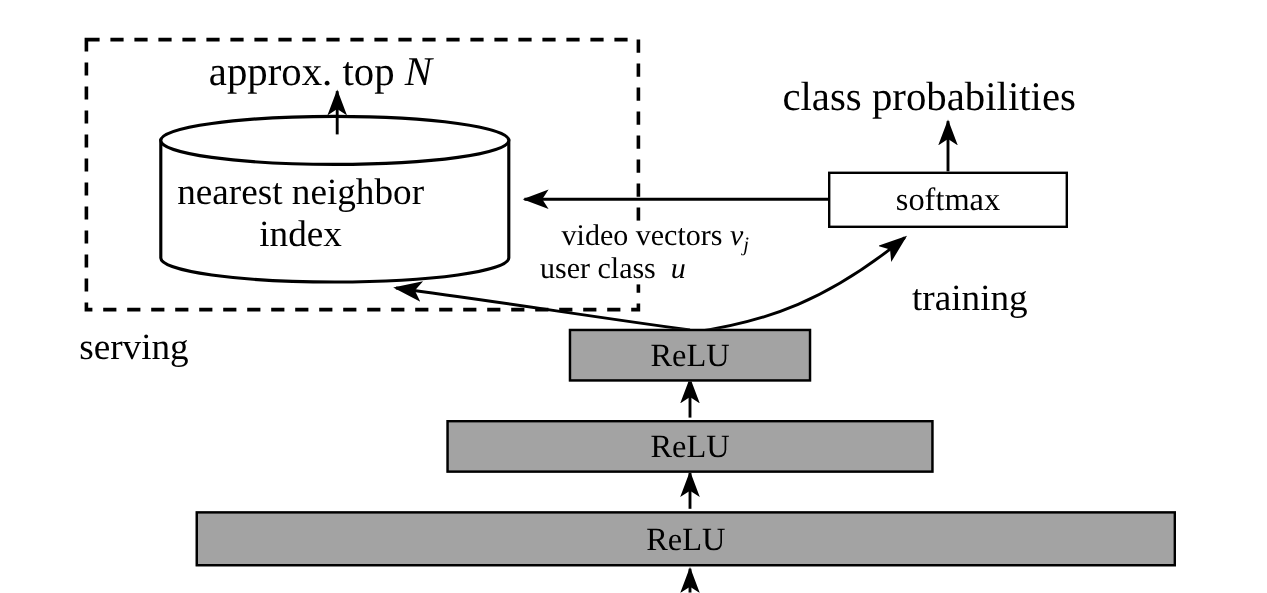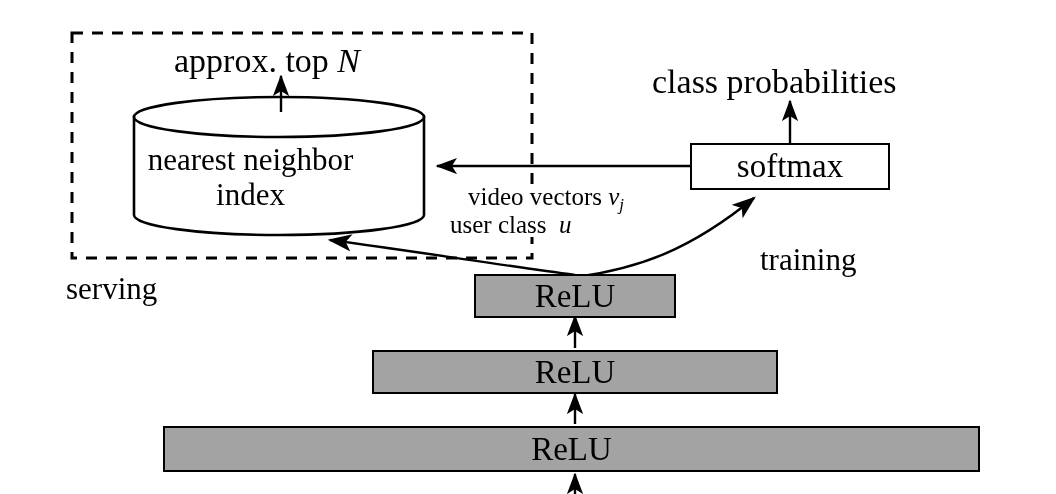--- a/index.html
+++ b/index.html
@@ -17,21 +17,21 @@
   .lbl-lg{font-size:31px;}
   .lbl-md{font-size:25px;}
   .it{font-style:italic;}
   .sub{font-size:0.68em;vertical-align:-0.28em;font-style:italic;}
 
   .node-box{
     position:absolute;
     box-sizing:border-box;
     border:2px solid #000;
     display:flex;align-items:center;justify-content:center;
-    font-size:33px;
+    font-size:27px;
     background:#fff;
   }
   .relu{background:#a3a3a3;}
   .cyl-text{
     position:absolute;text-align:center;line-height:1.12;
     font-size:31px;
   }
 </style>
 </head>
 <body>
@@ -84,21 +84,21 @@
   </div>
 
   <div class="lbl lbl-md" style="left:466px;top:137px;background:#fff;padding:0 2px;margin-top:47px;">
     <span>video vectors </span><span class="it">v</span><span class="sub">j</span>
   </div>
 
   <div class="lbl lbl-md" style="left:448px;top:212px;background:#fff;padding:0 2px;">
     <span>user class </span>&nbsp;<span class="it">u</span>
   </div>
 
-  <div class="lbl lbl-lg" style="left:760px;top:244px;">training</div>
+  <div class="lbl lbl-lg" style="left:760px;top:232px;">training</div>
 
   <div class="lbl lbl-lg" style="left:66px;top:273px;">serving</div>
 
   <div class="node-box" style="left:690px;top:143px;width:200px;height:47px;">
     <span>softmax</span>
   </div>
 
   <div class="node-box relu" style="left:474px;top:274px;width:202px;height:44px;">
     <span>ReLU</span>
   </div>

